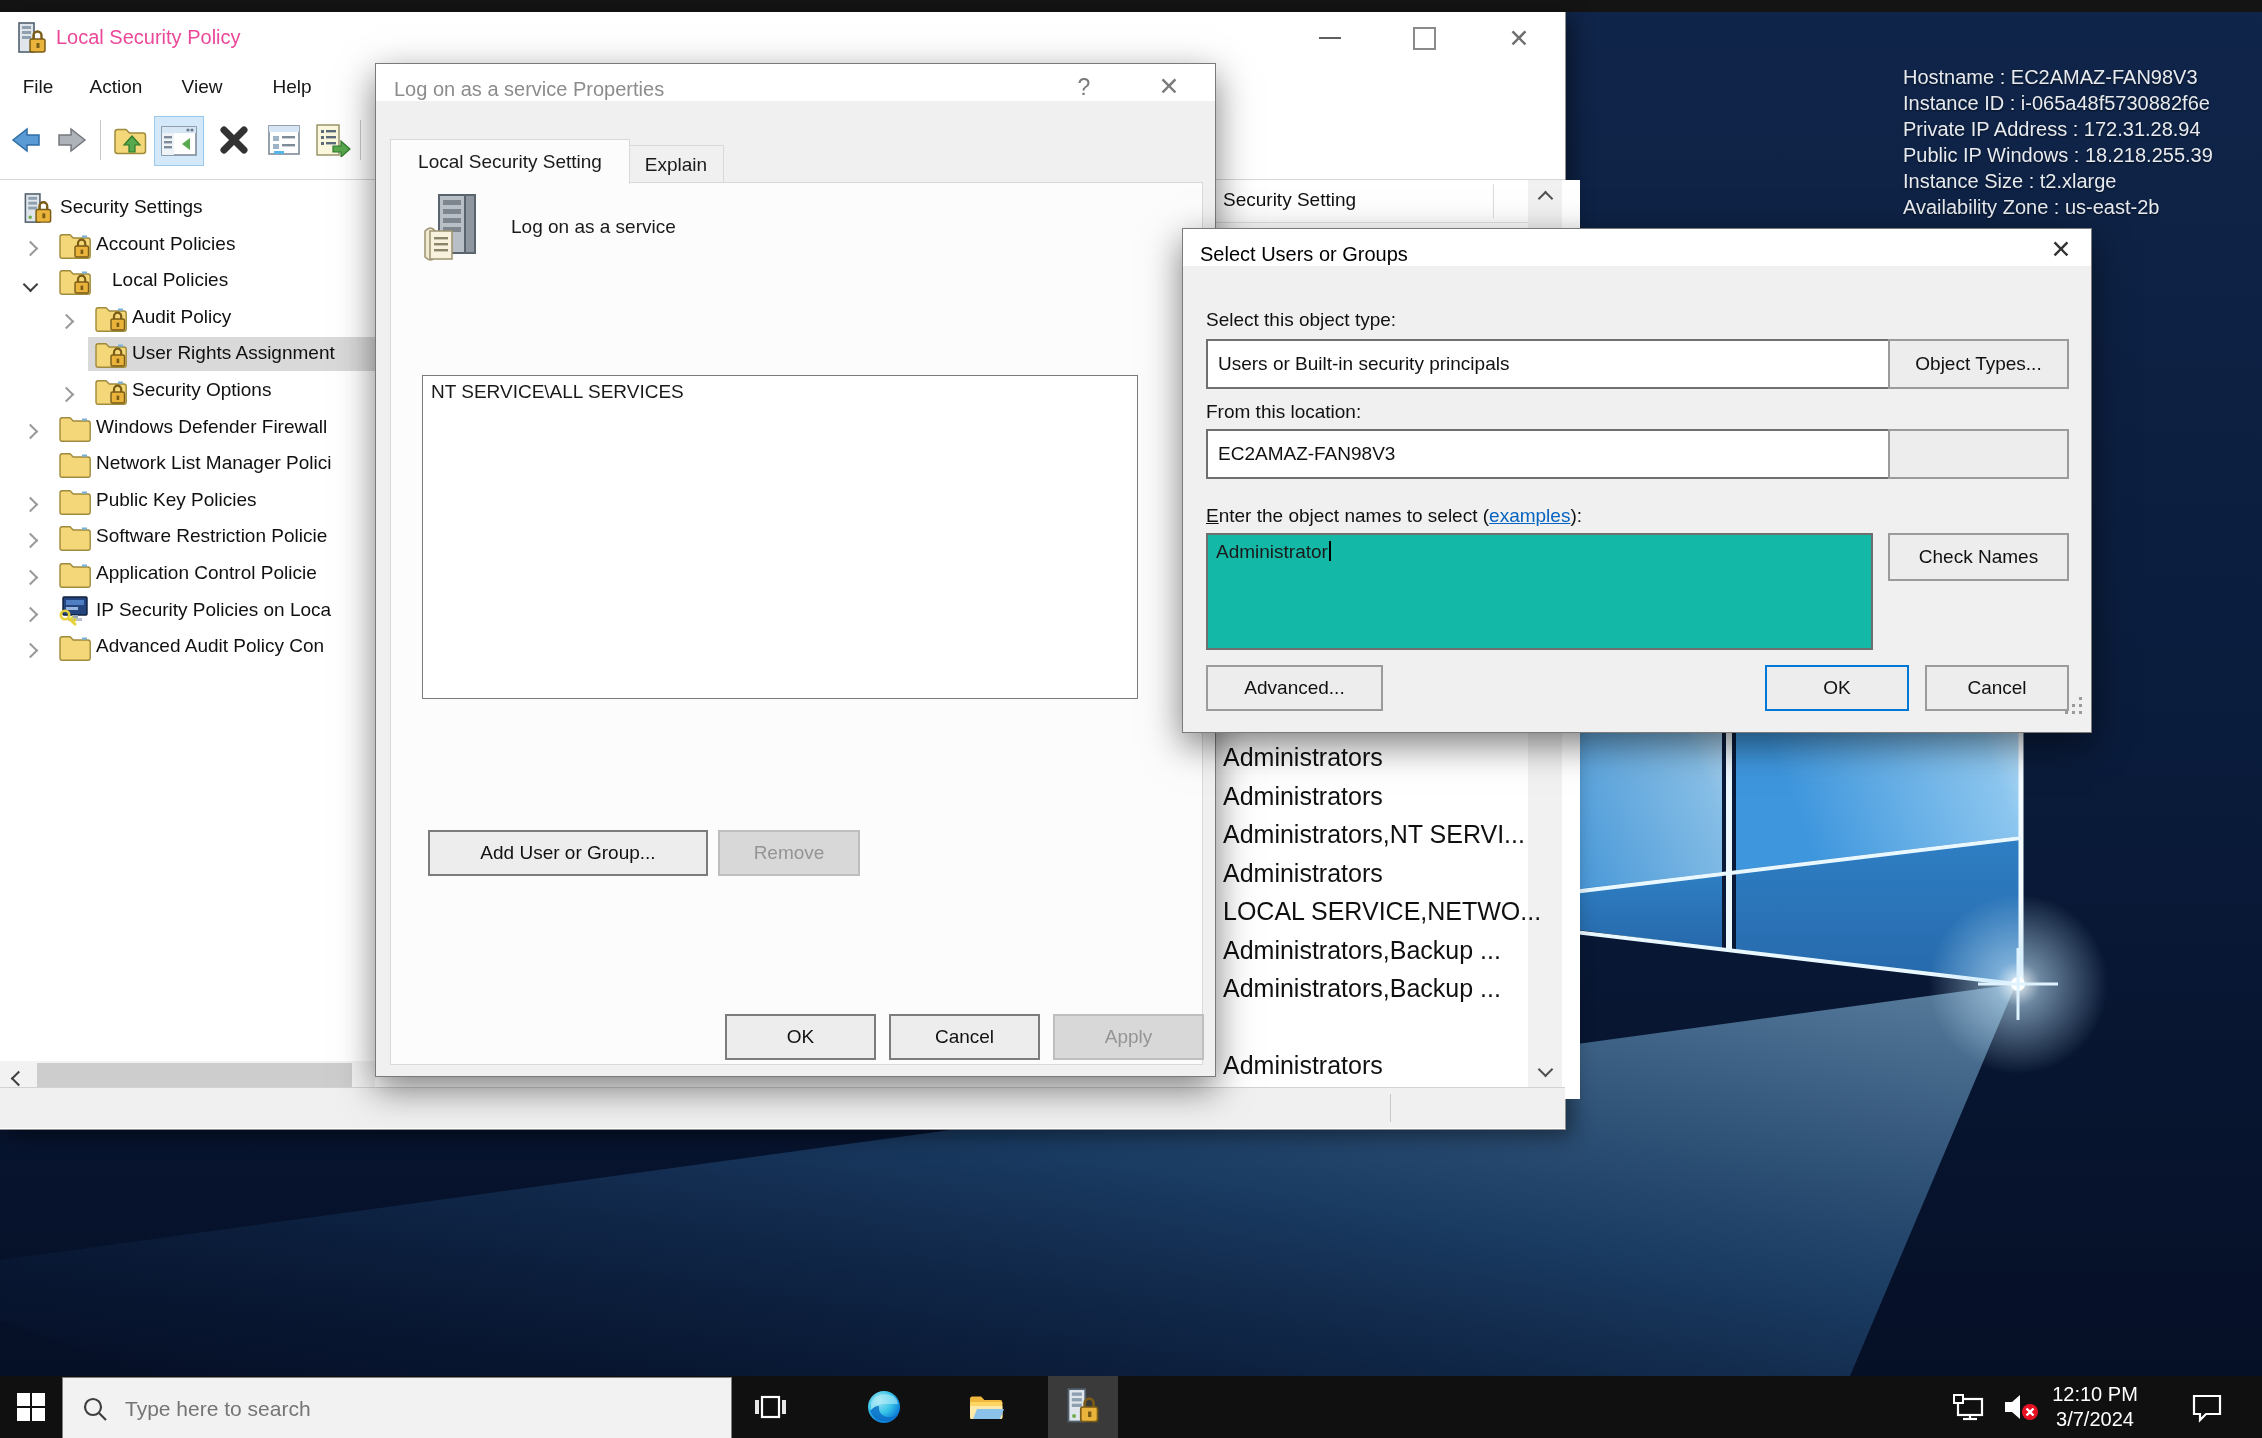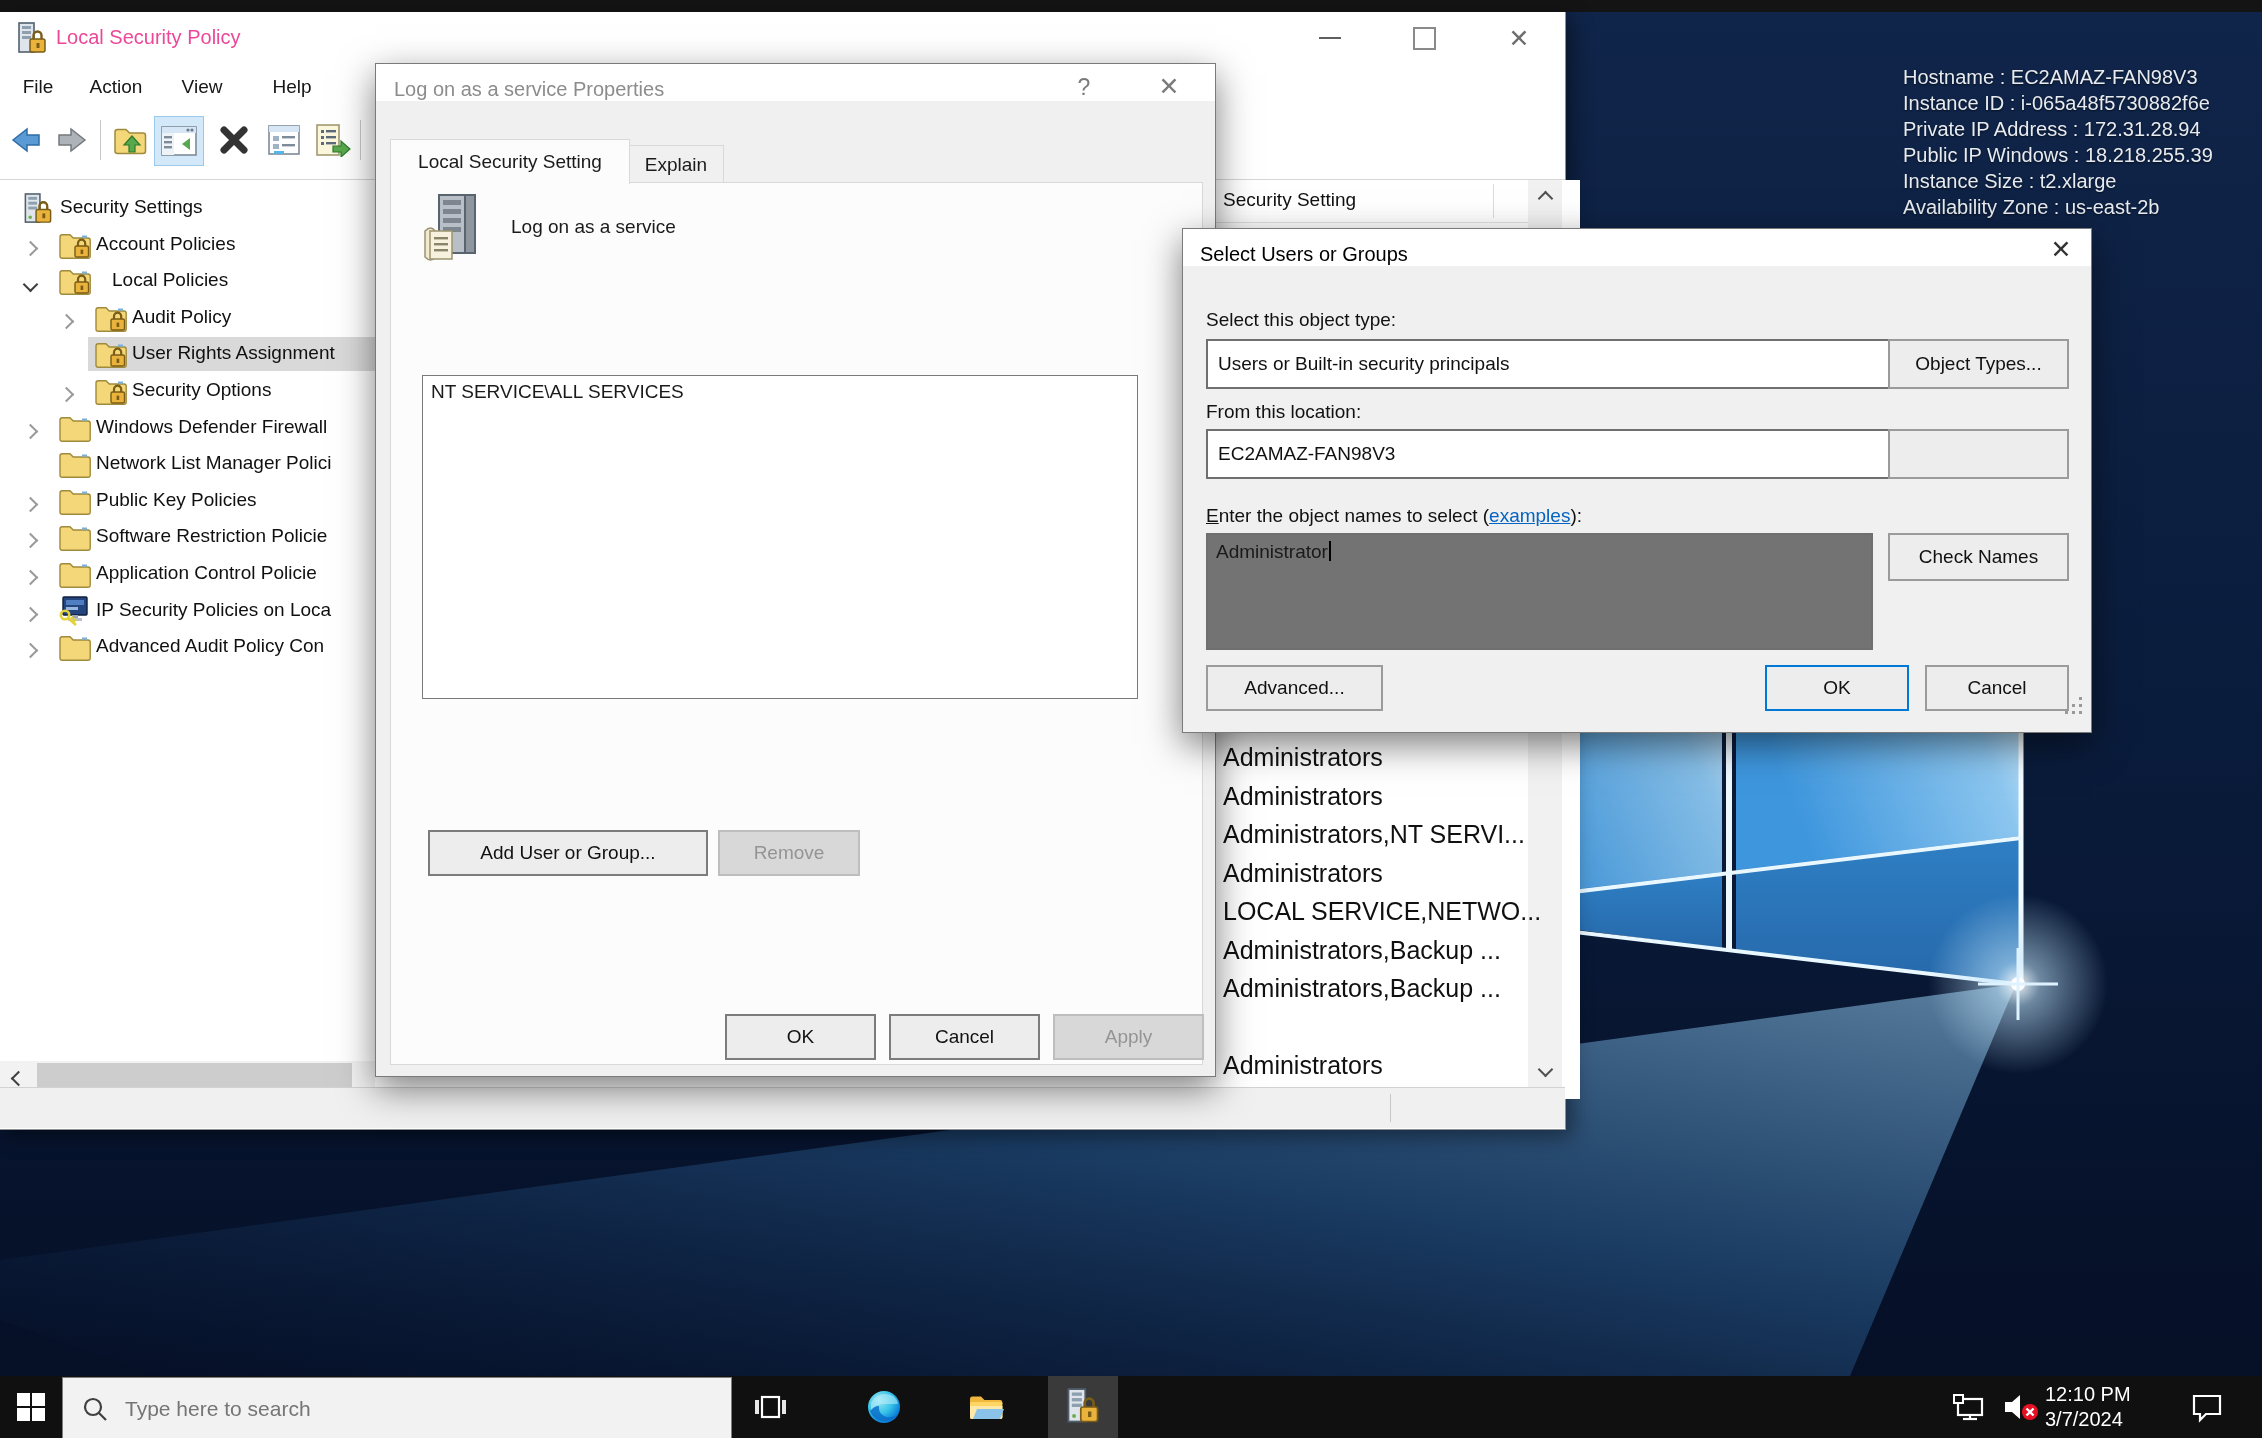--- a/index.html
+++ b/index.html
@@ -102,41 +102,41 @@
   #sel-close .close-glyph{color:#333;}
   #sel-label1{left:23px;top:80px;}
   #sel-field1{left:23px;top:110px;width:663px;height:46px;}
   #btn-objtypes{left:705px;top:110px;width:177px;height:46px;}
   #sel-label2{left:23px;top:172px;}
   #sel-field2{left:23px;top:200px;width:663px;height:46px;}
   #btn-locations{left:705px;top:200px;width:177px;height:46px;}
   #sel-label3{left:23px;top:276px;}
   #sel-label3 .link{color:#0563c1;text-decoration:underline;}
   #sel-label3 .ul{text-decoration:underline;}
-  #sel-textarea{left:23px;top:304px;width:663px;height:113px;background:#737373;border:2px solid #6f6f6f;}
+  #sel-textarea{left:23px;top:304px;width:663px;height:113px;background:#14b8a6;border:2px solid #6f6f6f;}
   #sel-names-value{position:absolute;left:8px;top:6px;font-size:19px;}
   .caret{display:inline-block;width:2px;height:20px;background:#000;vertical-align:-3px;margin-left:1px;}
   #btn-checknames{left:705px;top:304px;width:177px;height:44px;}
   #btn-advanced{left:23px;top:436px;width:173px;height:42px;}
   #sel-ok{left:582px;top:436px;width:140px;height:42px;}
   #sel-cancel{left:742px;top:436px;width:140px;height:42px;}
   #sel-grip{left:884px;top:470px;width:18px;height:18px;}
   #sel-grip i{position:absolute;width:3px;height:3px;background:#9a9a9a;}
   
   #taskbar{left:0;top:1376px;width:2262px;height:62px;background:#101010;z-index:50;}
   #start-btn{position:absolute;left:0;top:0;width:62px;height:62px;display:flex;align-items:center;justify-content:center;}
   #search-box{position:absolute;left:62px;top:1px;width:668px;height:61px;background:#f2f2f2;
               border:1px solid #7e7e7e;border-bottom:none;display:flex;align-items:center;}
   #search-box svg{margin-left:18px;}
   #search-input{border:none;outline:none;background:transparent;font-size:21px;color:#4c4c4c;
                 margin-left:14px;width:520px;font-family:"Liberation Sans",sans-serif;}
   .tb-task{position:absolute;top:0;width:70px;height:62px;display:flex;align-items:center;justify-content:center;}
   #task-lsp{background:#3a3a3a;border-bottom:4px solid #76b9ed;}
   #tray-clock{position:absolute;left:2045px;top:6px;width:100px;color:#fff;font-size:20px;
-              line-height:25px;}
+              line-height:25px;text-align:center;}
   
 </style>
 </head>
 <body>
 
 <div id="root">
 
   <svg id="wallpaper" class="abs" width="2262" height="1438" viewBox="0 0 2262 1438">
     <defs>
       <linearGradient id="bg" x1="0" y1="0" x2="0" y2="1">

